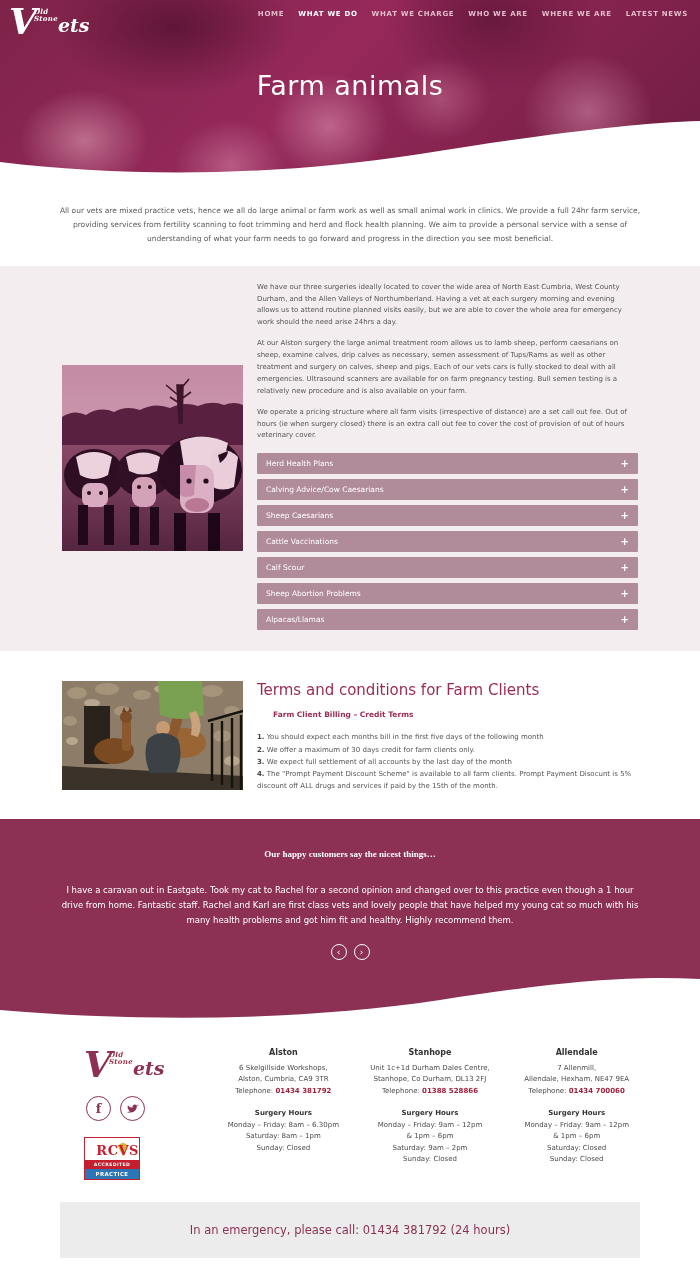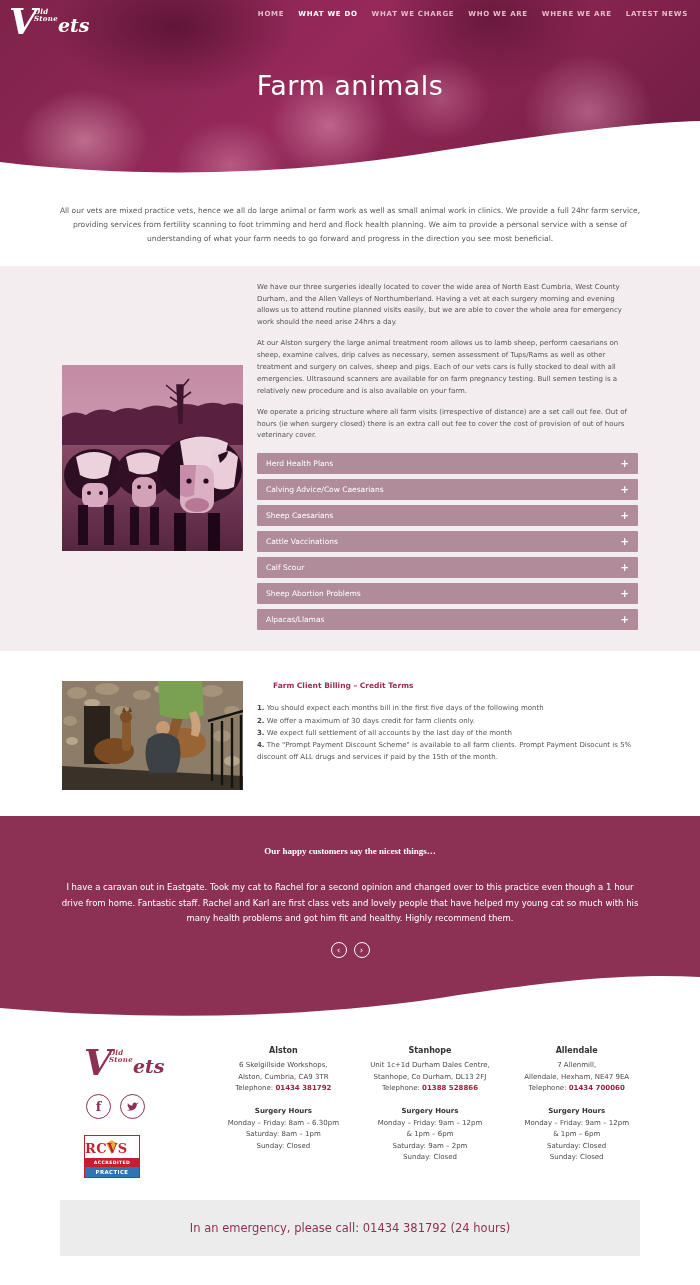--- a/index.html
+++ b/index.html
@@ -64,21 +64,21 @@
   .arrow-btn { width:16px; height:16px; border:1px solid #fff; border-radius:50%; background:transparent; color:#fff; font-size:9px; line-height:13px; text-align:center; cursor:pointer; font-family:"DejaVu Sans",sans-serif; }
   .testi-wave { display:block; width:100%; height:50px; background:#fff; }
 
   
   .footer { display:flex; padding:26px 50px 8px 60px; }
   .f-brand { width:150px; flex:none; padding-left:24px; }
   .social { display:flex; gap:9px; margin:14px 0 0 2px; }
   .social-btn { width:25px; height:25px; border:1.5px solid #8d3154; border-radius:50%; background:#fff; display:flex; align-items:center; justify-content:center; cursor:pointer; }
   .fb-glyph { font-family:"DejaVu Serif",serif; font-weight:bold; font-size:13px; color:#8d3154; }
   .rcvs { width:56px; margin:16px 0 0 0; border:1px solid #c41f2f; font-family:"DejaVu Sans",sans-serif; }
-  .rcvs-top { background:#fff; text-align:left; padding:2px 0 1px; position:relative; }
+  .rcvs-top { background:#fff; text-align:right; padding:2px 0 1px; position:relative; }
   .rcvs-word { font-size:13px; font-weight:bold; color:#c41f2f; letter-spacing:.5px; font-family:"DejaVu Serif",serif; }
   .rcvs-v { position:relative; display:inline-block; }
   .rcvs-v::before { content:""; position:absolute; left:-1px; top:-1px; width:11px; height:14px; background:#e0b23e; clip-path:polygon(50% 0,100% 22%,50% 100%,0 22%); z-index:0; }
   .rcvs-v span { position:relative; z-index:1; }
   .rcvs-red { background:#c41f2f; color:#fff; font-size:4.6px; font-weight:bold; text-align:center; padding:2px 0; letter-spacing:.4px; }
   .rcvs-blue { background:#2e75b6; color:#fff; font-size:5.4px; font-weight:bold; text-align:center; padding:2px 0; letter-spacing:.4px; }
 
   .f-loc { flex:1; text-align:center; font-size:7px; color:#4a4a4a; line-height:1.65; }
   .f-name { font-size:8px; font-weight:bold; color:#333; margin-bottom:3px; }
   .f-tel b { color:#a11f3c; }
@@ -248,20 +248,21 @@
       <g stroke="#15130f" stroke-width="2.4" fill="none">
         <path d="M146,40 L181,30"></path>
           <path d="M150,42 L150,100"></path>
           <path d="M160,40 L160,104"></path>
           <path d="M170,37 L170,107"></path>
           <path d="M179,34 L179,109"></path>
       </g>
     </svg>
 
     <div class="terms-body">
+      <h2 class="terms-title">Terms and conditions for Farm Clients</h2>
       <h3 class="terms-sub">Farm Client Billing – Credit Terms</h3>
       <div class="terms-item"><b>1.</b> <span>You should expect each months bill in the first five days of the following month</span></div>
       <div class="terms-item"><b>2.</b> <span>We offer a maximum of 30 days credit for farm clients only.</span></div>
       <div class="terms-item"><b>3.</b> <span>We expect full settlement of all accounts by the last day of the month</span></div>
       <div class="terms-item"><b>4.</b> <span>The "Prompt Payment Discount Scheme" is available to all farm clients. Prompt Payment Disocunt is 5% discount off ALL drugs and services if paid by the 15th of the month.</span></div>
     </div>
   </section>
 
   <section class="testimonial">
     <div class="testi-heading">Our happy customers say the nicest things…</div>

